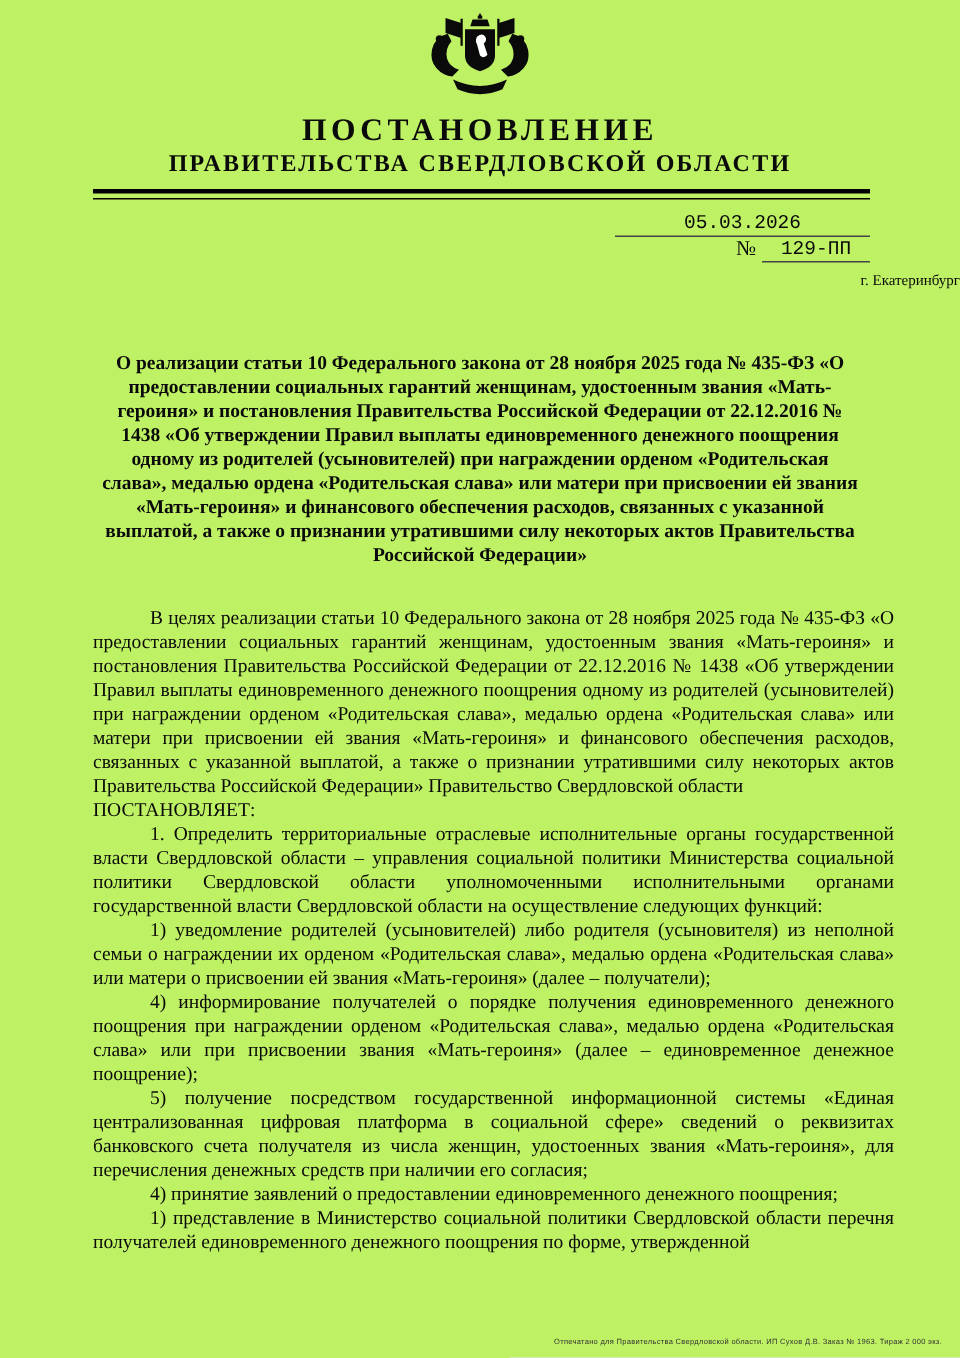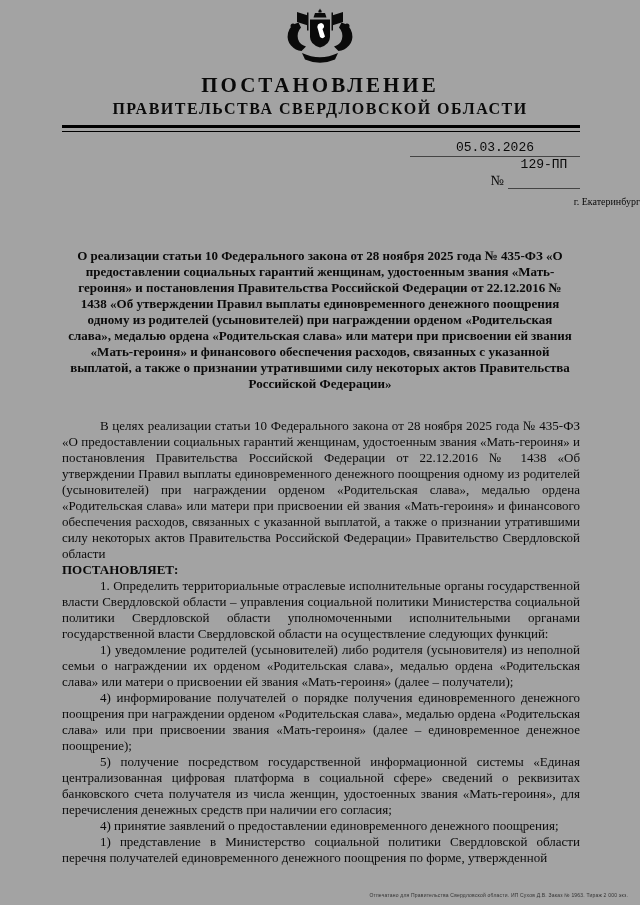--- a/index.html
+++ b/index.html
@@ -1,21 +1,21 @@
 <!DOCTYPE html>
 <html><head>
 <meta charset="utf-8">
 <style>
   html, body { margin: 0; padding: 0; background: #e8e8e8; }
   .page {
     position: relative;
     width: 640px;
     height: 905px;
     margin: 0 auto;
-    background: #a3a3a3;
+    background: #bef264;
     overflow: hidden;
     font-family: "Liberation Serif", serif;
     color: #0a0a0a;
   }
   .header { text-align: center; padding-top: 8px; }
   .emblem { display: inline-block; line-height: 0; }
   .org-type {
     margin: 3px 0 0 0;
     font-size: 21px;
     font-weight: bold;
@@ -52,43 +52,43 @@
     padding-bottom: 1px;
   }
   .num-wrap { display: flex; align-items: flex-end; gap: 4px; }
   .num-label { font-size: 14px; }
   .num-field {
     display: inline-block;
     width: 72px;
     text-align: center;
     border-bottom: 1px solid #444;
     font-family: "Liberation Mono", monospace;
-    padding-bottom: 16px;
+    padding-bottom: 1px;
   }
   .city {
     text-align: right;
     margin-top: 7px;
     font-size: 10px;
   }
   .doc-title {
     margin: 41px auto 0;
     width: 508px;
     text-align: center;
     font-weight: bold;
     font-size: 13px;
     line-height: 16px;
   }
   .body-text {
-    margin: 26px 60px 0 62px;
+    margin: 26px 44px 0 62px;
     font-size: 13px;
     line-height: 16px;
     text-align: justify;
   }
   .body-text p { margin: 0; text-indent: 38px; }
-  .resolves { font-weight: bold; text-indent: 0 !important; }
+  .resolves { font-weight: normal; text-indent: 0 !important; }
   .print-footer {
     position: absolute;
     right: 12px;
     bottom: 7px;
     font-size: 5px;
     color: #333;
     font-family: "Liberation Sans", sans-serif;
     letter-spacing: 0.2px;
   }
 </style>

